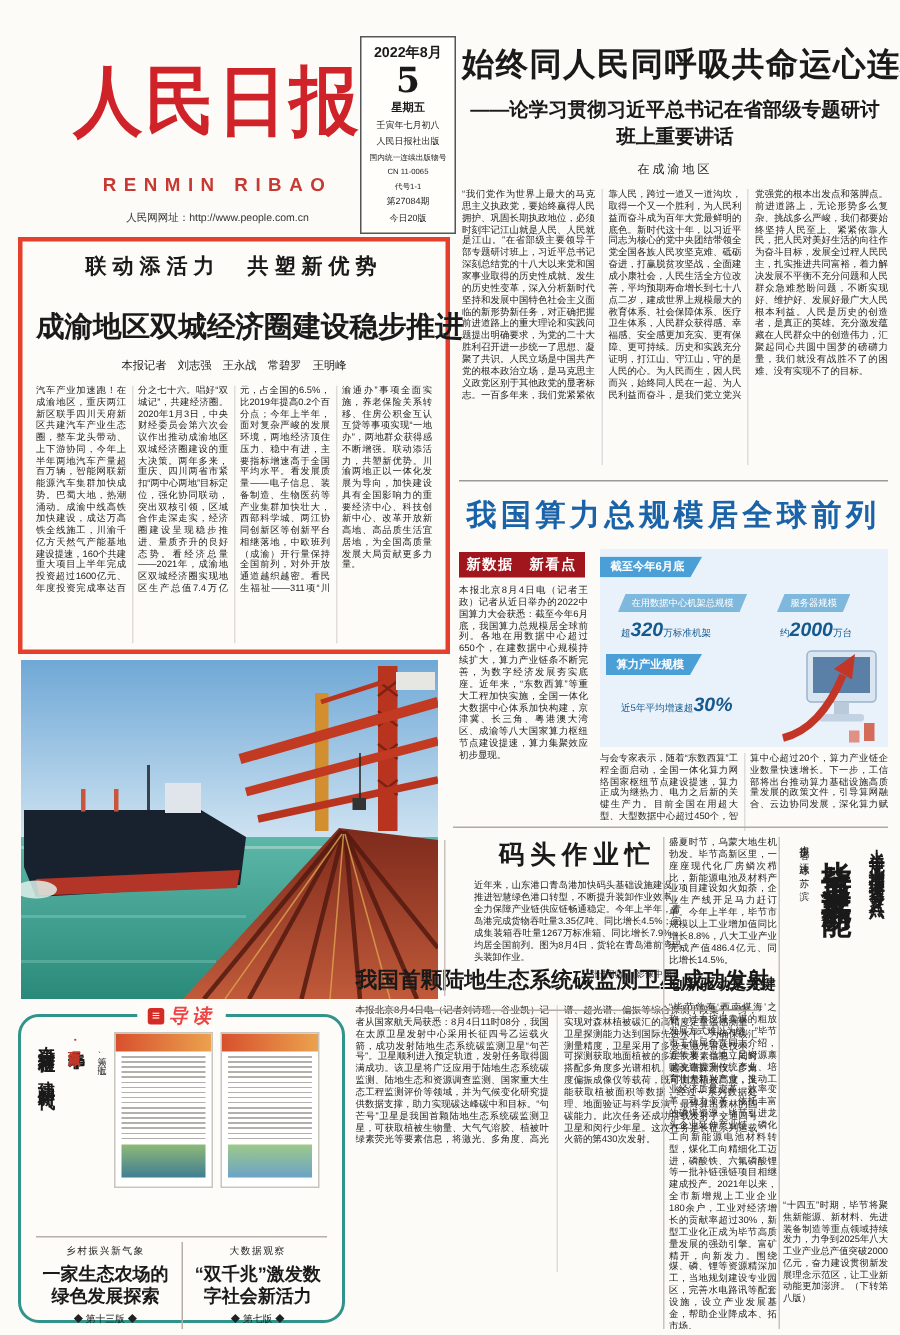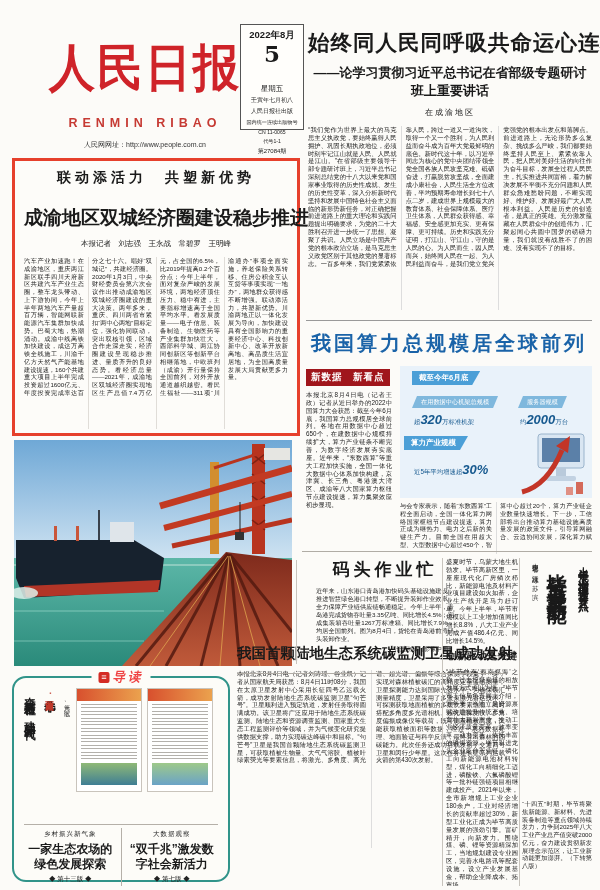--- a/index.html
+++ b/index.html
@@ -6,25 +6,25 @@
   .page{position:relative;width:600px;height:890px;background:#fcfbf8;overflow:hidden;
         font-family:"Liberation Sans",sans-serif;color:#1a1a1a;margin:0 auto;}
   .abs{position:absolute;}
   
   .logo{left:48px;top:18px;width:194px;height:98px;font-family:"DejaVu Serif",serif;
         font-weight:900;font-size:46px;line-height:98px;text-align:center;color:#cf2329;
         letter-spacing:2px;transform:scaleY(1.1);}
   .pinyin{left:60px;top:116px;width:170px;text-align:center;color:#c63a33;font-size:12.5px;
         font-weight:bold;letter-spacing:5px;}
   .website{left:48px;top:140px;width:194px;text-align:center;font-size:7px;color:#333;}
-  .datebox{left:240px;top:24px;width:64px;height:106px;border:1px solid #555;background:#fffefb;
+  .datebox{left:240px;top:24px;width:64px;height:132px;border:1px solid #555;background:#fffefb;
         box-sizing:border-box;text-align:center;padding:4px 2px;}
   .db-ym{font-size:9.5px;font-weight:bold;}
   .db-day{font-size:23px;font-weight:bold;font-family:"DejaVu Serif",serif;line-height:1.05;}
-  .db-wd{font-size:7.5px;font-weight:normal;margin-top:18px;}
+  .db-wd{font-size:7.5px;font-weight:bold;margin-top:1px;}
   .db-s{font-size:6px;margin-top:2px;}
   .db-xs{font-size:5.4px;margin-top:3px;color:#222;transform:scale(.95);}
   
   .ed{left:308px;top:28px;width:284px;}
   .ed-title{font-size:21.5px;font-weight:bold;text-align:center;letter-spacing:1px;white-space:nowrap;}
   .ed-sub{font-size:13px;font-weight:bold;text-align:center;margin-top:7px;}
   .ed-by{font-size:8px;text-align:center;margin-top:7px;letter-spacing:2px;color:#222;}
   .smalltext{font-size:6.3px;line-height:1.25;text-align:justify;color:#222;}
   .ed-body{margin-top:8px;height:184px;column-count:3;column-gap:9px;column-rule:1px solid #ddd;overflow:hidden;}
   
@@ -139,21 +139,21 @@
 
   <div class="abs sl">
     <div class="sl-title">我国算力总规模居全球前列</div>
     <div class="sl-cols">
       <div class="sl-left">
         <span class="badge">新数据　新看点</span>
         <div class="sl-lead smalltext">本报北京8月4日电（记者王政）记者从近日举办的2022中国算力大会获悉：截至今年6月底，我国算力总规模居全球前列。各地在用数据中心超过650个，在建数据中心规模持续扩大，算力产业链条不断完善，为数字经济发展夯实底座。近年来，“东数西算”等重大工程加快实施，全国一体化大数据中心体系加快构建，京津冀、长三角、粤港澳大湾区、成渝等八大国家算力枢纽节点建设提速，算力集聚效应初步显现。</div>
       </div>
       <div class="sl-right">
         <div class="info">
-          <div class="ib" style="left:12px;top:5px;">截至今年6月底</div>
+          <div class="ib" style="left:0;top:5px;">截至今年6月底</div>
           <div class="lab" style="left:12px;top:30px;">在用数据中心机架总规模</div>
           <div class="val" style="left:14px;top:46px;"><span>超</span><span class="num">320</span><span>万标准机架</span></div>
           <div class="lab" style="left:118px;top:30px;">服务器规模</div>
           <div class="val" style="left:120px;top:46px;"><span>约</span><span class="num">2000</span><span>万台</span></div>
           <div class="ib" style="left:4px;top:70px;">算力产业规模</div>
           <div class="val" style="left:14px;top:96px;"><span>近5年平均增速超</span><span class="num">30%</span></div>
           <svg class="info-art" width="74" height="72" viewBox="0 0 74 72">
             <rect x="20" y="8" width="46" height="34" rx="3" fill="#d9e6f2" stroke="#9ab4cc"></rect>
             <rect x="24" y="12" width="38" height="24" fill="#5b80a8"></rect>
             <rect x="38" y="42" width="10" height="8" fill="#b9cadb"></rect>

